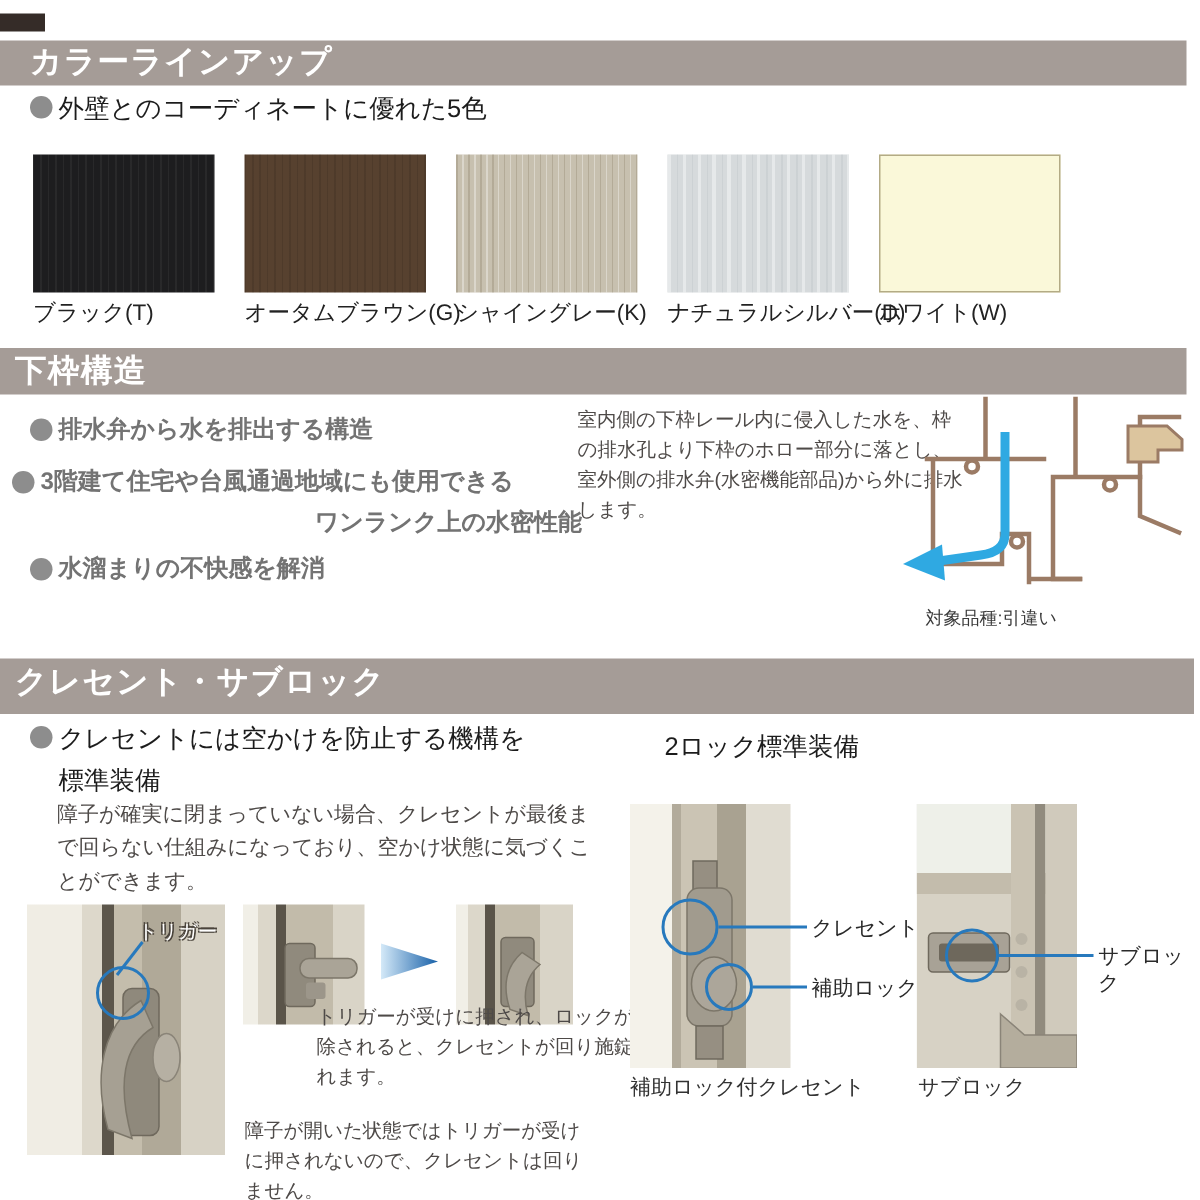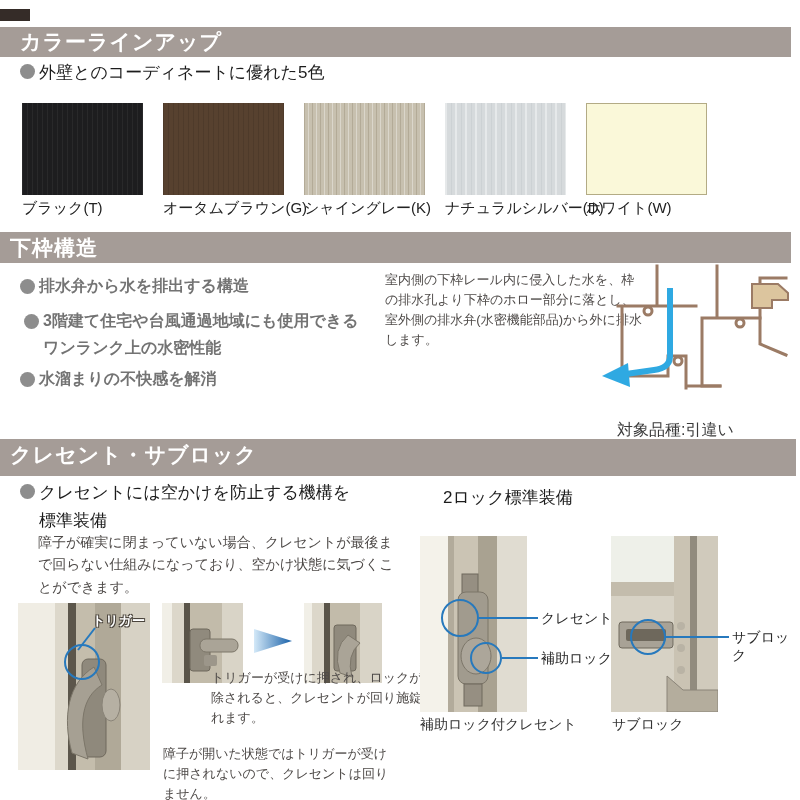--- a/index.html
+++ b/index.html
@@ -22,21 +22,21 @@
   .tex-black{background-image:repeating-linear-gradient(90deg,rgba(255,255,255,0.05) 0 1px,rgba(0,0,0,0) 1px 5px);}
   .tex-brown{background-image:repeating-linear-gradient(90deg,rgba(0,0,0,0.10) 0 1px,rgba(0,0,0,0) 1px 5px);}
   .tex-shine{background-image:repeating-linear-gradient(90deg,rgba(128,115,90,0.28) 0 1px,rgba(0,0,0,0) 1px 4px,rgba(255,255,255,0.35) 4px 5px,rgba(0,0,0,0) 5px 8px);}
   .tex-silver{background-image:repeating-linear-gradient(90deg,rgba(255,255,255,0.40) 0 2px,rgba(0,0,0,0) 2px 6px,rgba(160,170,175,0.18) 6px 7px,rgba(0,0,0,0) 7px 10px);}
   .bordered{border:1px solid #b3ab85;box-sizing:border-box;}
   .photo{position:absolute;overflow:hidden;}
   .photoA-bg{background:linear-gradient(90deg,#f0ede4 0 28%,#ddd8cb 28% 38%,#5c564b 38% 44%,#c4bdac 44% 58%,#b0a998 58% 78%,#d7d2c5 78% 100%);}
   .photoB-bg{background:linear-gradient(90deg,#f1efe7 0 12%,#dcd7ca 12% 27%,#5a5449 27% 35%,#c2bbaa 35% 74%,#d9d4c7 74% 100%);}
   .photoC-bg{background:linear-gradient(90deg,#f1efe7 0 10%,#dcd7ca 10% 25%,#5a5449 25% 33%,#c2bbaa 33% 72%,#d9d4c7 72% 100%);}
   .photoD-bg{background:linear-gradient(90deg,#f4f2ea 0 26%,#b2ab9b 26% 32%,#cbc4b4 32% 54%,#a9a291 54% 72%,#e0dcd1 72% 100%);}
-  .trigger-label{font-size:13px;font-weight:bold;color:#ffffff;
+  .trigger-label{font-size:13px;font-weight:normal;color:#ffffff;
      text-shadow:-1px -1px 0 #4a443c,1px -1px 0 #4a443c,-1px 1px 0 #4a443c,1px 1px 0 #4a443c;}
   .indent{margin-left:19px;}
   svg{display:block;}
 </style>
 </head>
 <body>
 
 <div id="page">
 
   <div class="abs" style="left:0;top:9px;width:30px;height:12px;background:#352c28;"></div>
@@ -59,21 +59,21 @@
   <div class="sw-label" style="left:304px;">シャイングレー(K)</div>
   <div class="sw-label" style="left:445px;">ナチュラルシルバー(D)</div>
   <div class="sw-label" style="left:586px;">ホワイト(W)</div>
 
   <div class="abs section-bar" style="top:232px;height:31px;line-height:31px;">下枠構造</div>
 
   <div class="abs bullet-row" style="left:20px;top:276px;">
     <span class="bullet-dot"></span>
     <span class="h-bold2">排水弁から水を排出する構造</span>
   </div>
-  <div class="abs" style="left:24px;top:311px;width:380px;">
+  <div class="abs" style="left:8px;top:311px;width:380px;text-align:right;">
     <div class="bullet-row">
       <span class="bullet-dot"></span>
       <span class="h-bold2">3階建て住宅や台風通過地域にも使用できる</span>
     </div>
     <div class="h-bold2 indent" style="margin-top:6px;">ワンランク上の水密性能</div>
   </div>
   <div class="abs bullet-row" style="left:20px;top:369px;">
     <span class="bullet-dot"></span>
     <span class="h-bold2">水溜まりの不快感を解消</span>
   </div>
@@ -88,21 +88,21 @@
         <path d="M170,20 V86 L196,97 M170,20 H196"></path>
         <circle cx="58" cy="53" r="4"></circle>
         <circle cx="150" cy="65" r="4"></circle>
         <circle cx="88" cy="103" r="4"></circle>
       </g>
       <path d="M162,26 h26 l10,9 v7 h-16 v8 h-20 z" fill="#dcc59e" stroke="#9b7b65" stroke-width="2"></path>
       <path d="M80,30 V98 Q80,110 64,112 L36,116" stroke="#2fa9e2" stroke-width="6" fill="none"></path>
       <polygon points="38,105 12,118 40,129" fill="#2fa9e2"></polygon>
     </svg>
   </div>
-  <div class="abs" style="left:617px;top:404px;font-size:16px;color:#3a3a3a;margin-top:16px;">対象品種:引違い</div>
+  <div class="abs" style="left:617px;top:404px;font-size:12px;color:#3a3a3a;">対象品種:引違い</div>
 
   <div class="abs section-bar" style="top:439px;height:37px;line-height:31px;width:796px;">クレセント・サブロック</div>
 
   <div class="abs" style="left:20px;top:481px;width:395px;">
     <div class="bullet-row">
       <span class="bullet-dot"></span>
       <span class="h-bold">クレセントには空かけを防止する機構を</span>
     </div>
     <div class="h-bold indent" style="margin-top:5px;">標準装備</div>
   </div>

